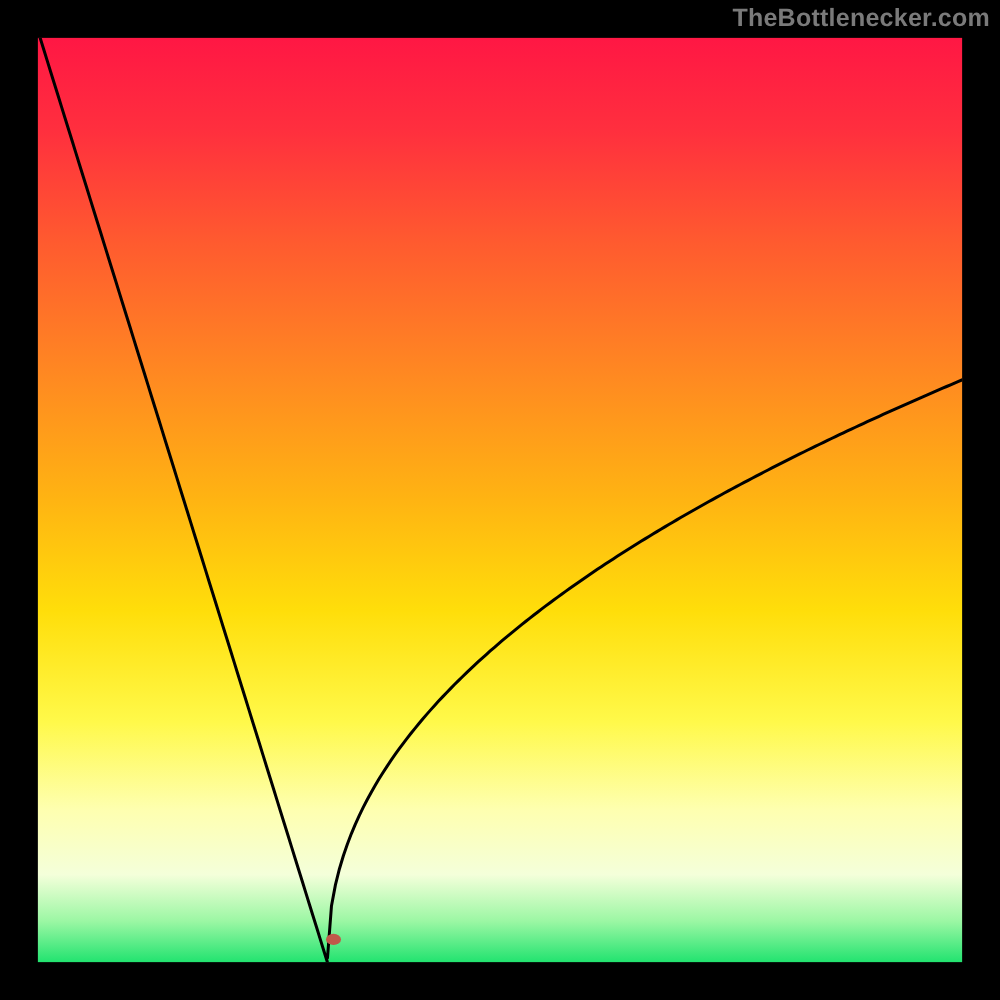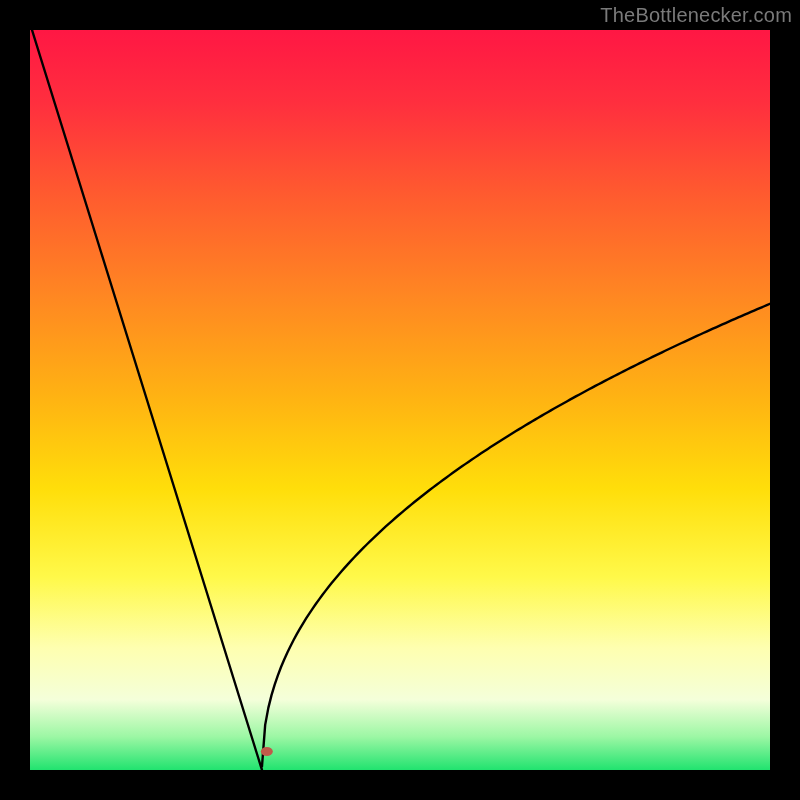--- a/index.html
+++ b/index.html
@@ -24,21 +24,21 @@
     width: 740px;
     height: 740px;
     overflow: hidden;
   }
   .watermark {
     position: absolute;
     top: 4px;
     right: 8px;
     color: #7a7a7a;
     font-size: 20px;
-    font-weight: 400;
+    font-weight: 700;
     letter-spacing: 0.2px;
     z-index: 10;
   }
 </style>
 </head>
 <body>
 
 <div class="frame">
   <div class="watermark">TheBottlenecker.com</div>
   <div class="plot">

